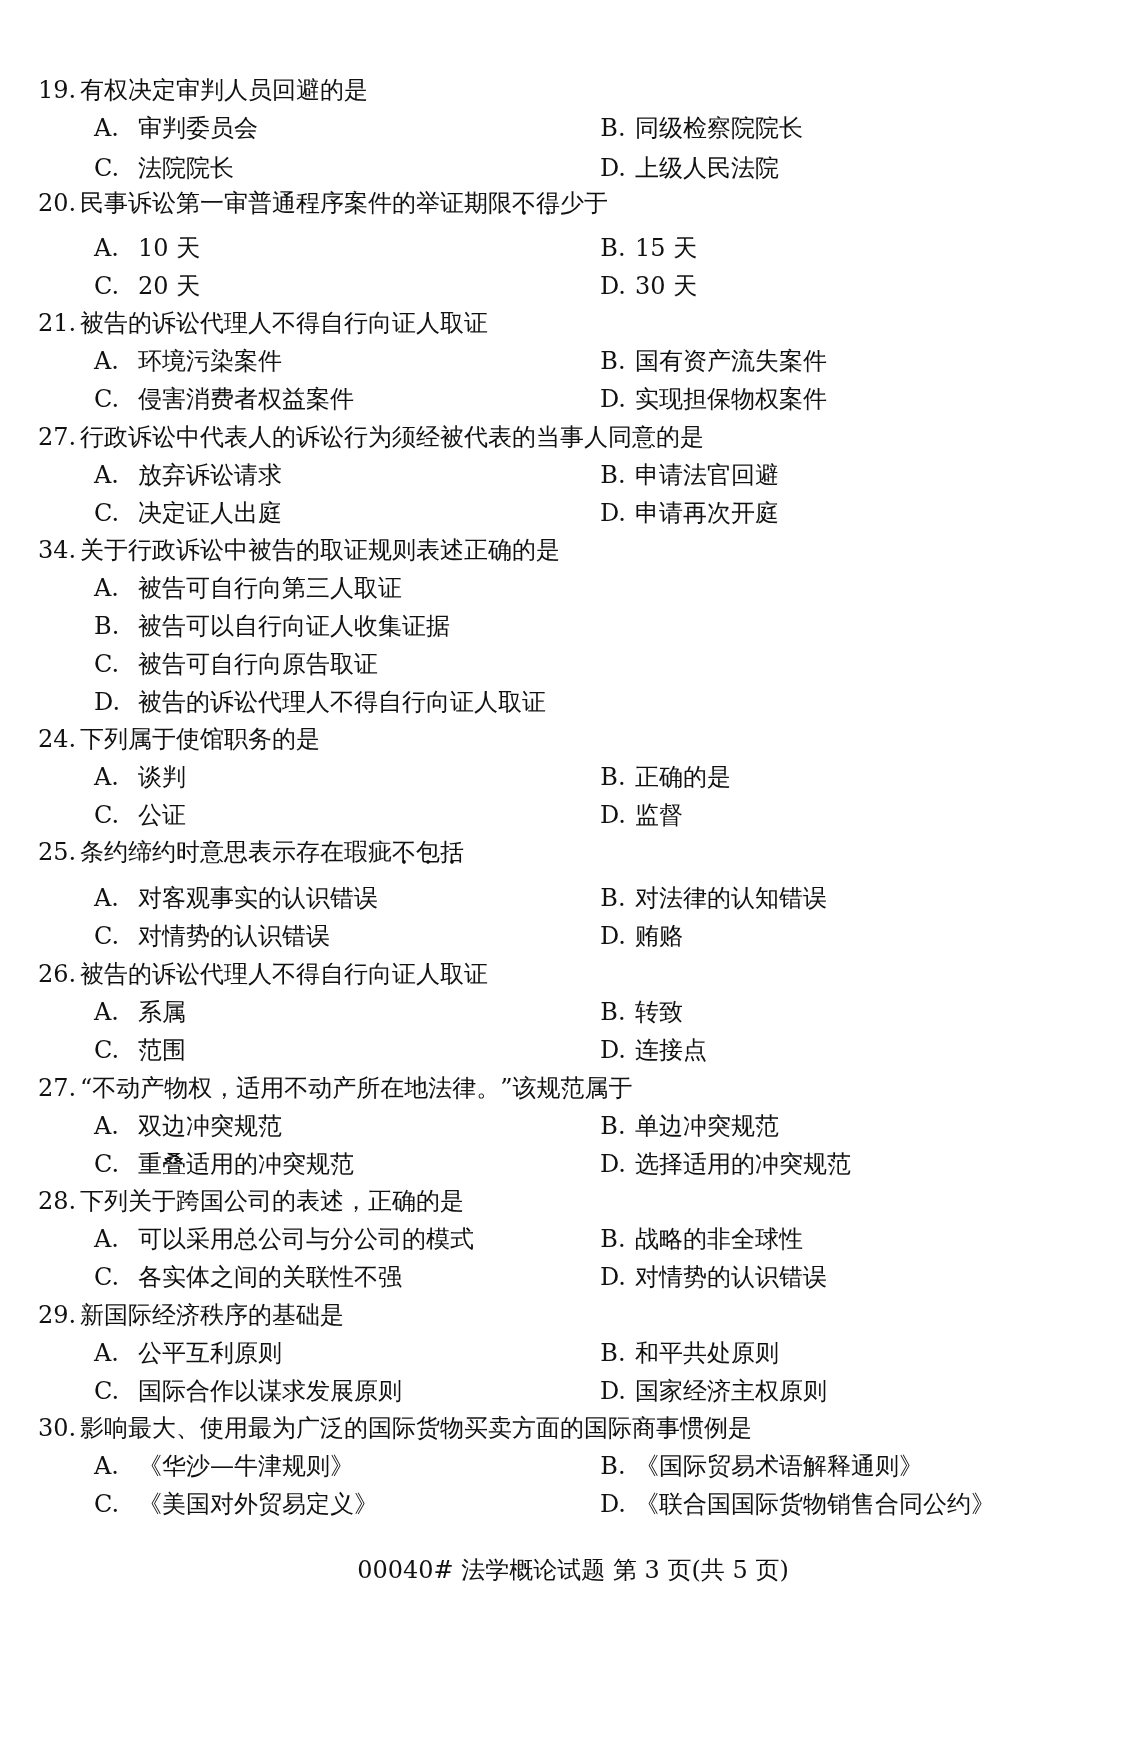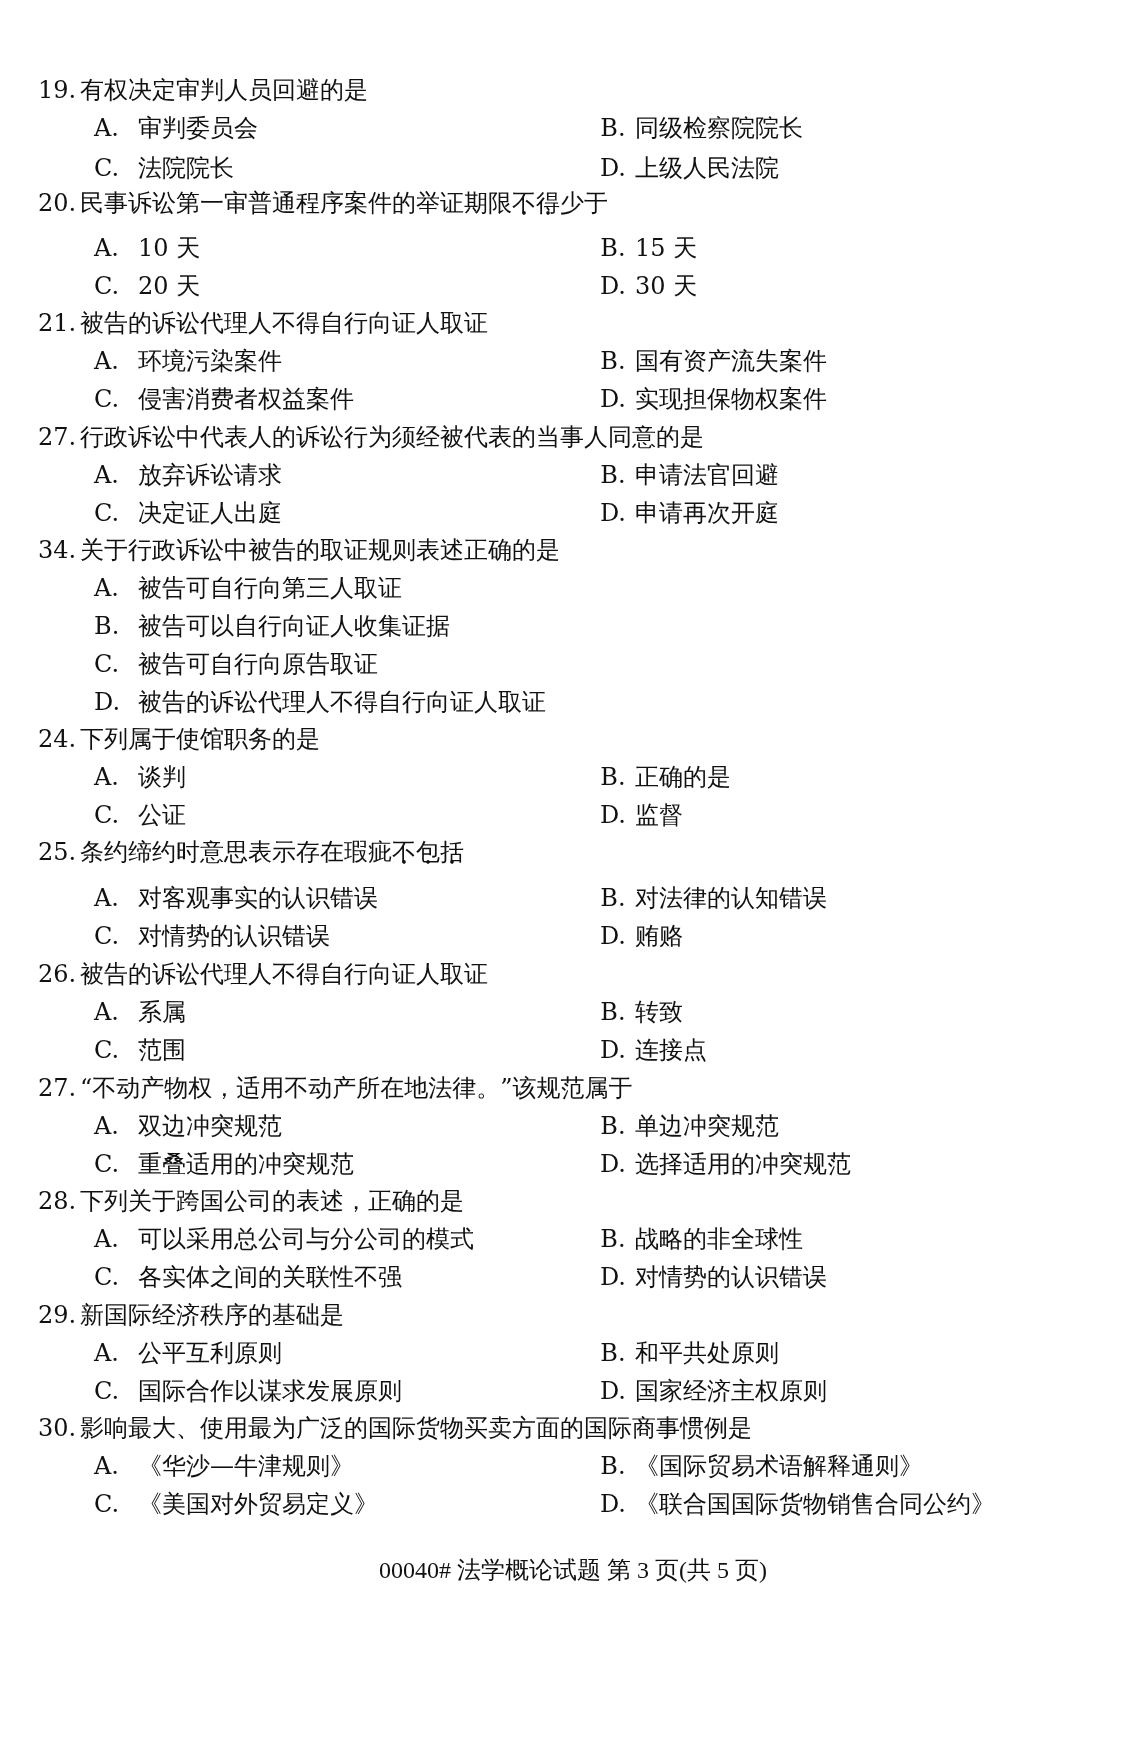--- a/index.html
+++ b/index.html
@@ -17,21 +17,21 @@
   .opt-left { position: absolute; left: 94px; }
   .opt-right { position: absolute; left: 591px; text-align: center; }
   .opt-label { display: inline-block; width: 44px; }
   .emph { position: relative; display: inline-block; }
   .emph::after {
     content: "•"; position: absolute; left: 50%; top: 20px; transform: translateX(-50%);
     font-size: 12px; line-height: 12px;
   }
   .footer {
     position: absolute; top: 1510px; left: 0; width: 1146px; text-align: center;
-    font-size: 24px; line-height: 30px; font-family: Liberation Serif, serif;
+    font-size: 24px; line-height: 30px;
   }
 </style>
 </head>
 <body>
 
 <div class="page">
 
   <div class="line" style="top:30px">
     <span class="qnum">19.</span>
     <span class="qtext">有权决定审判人员回避的是</span>

